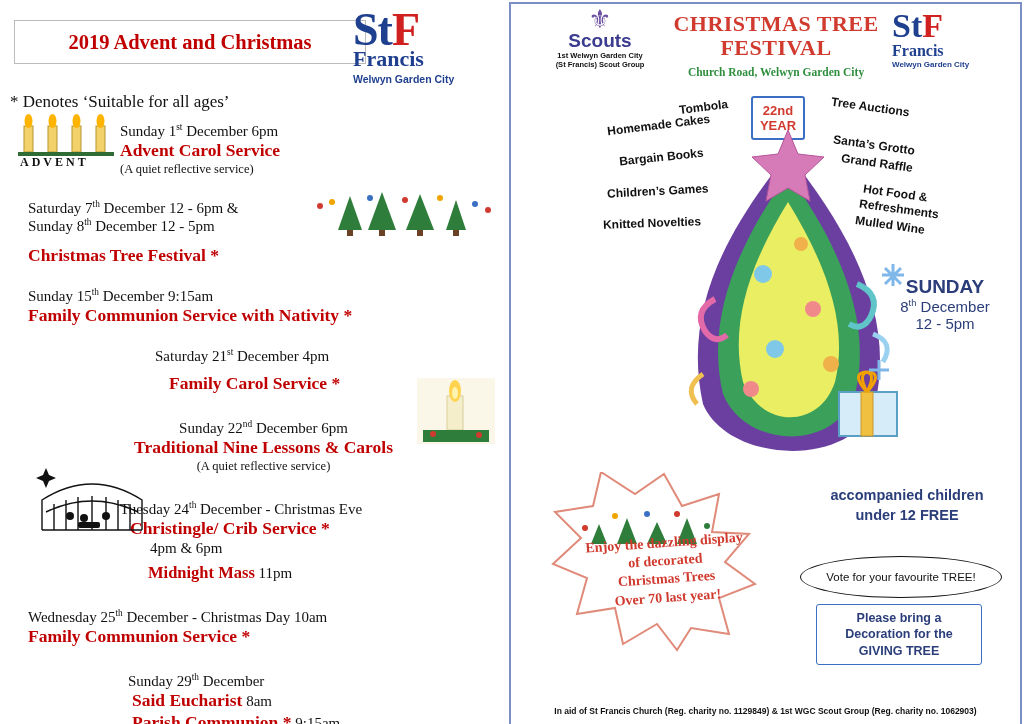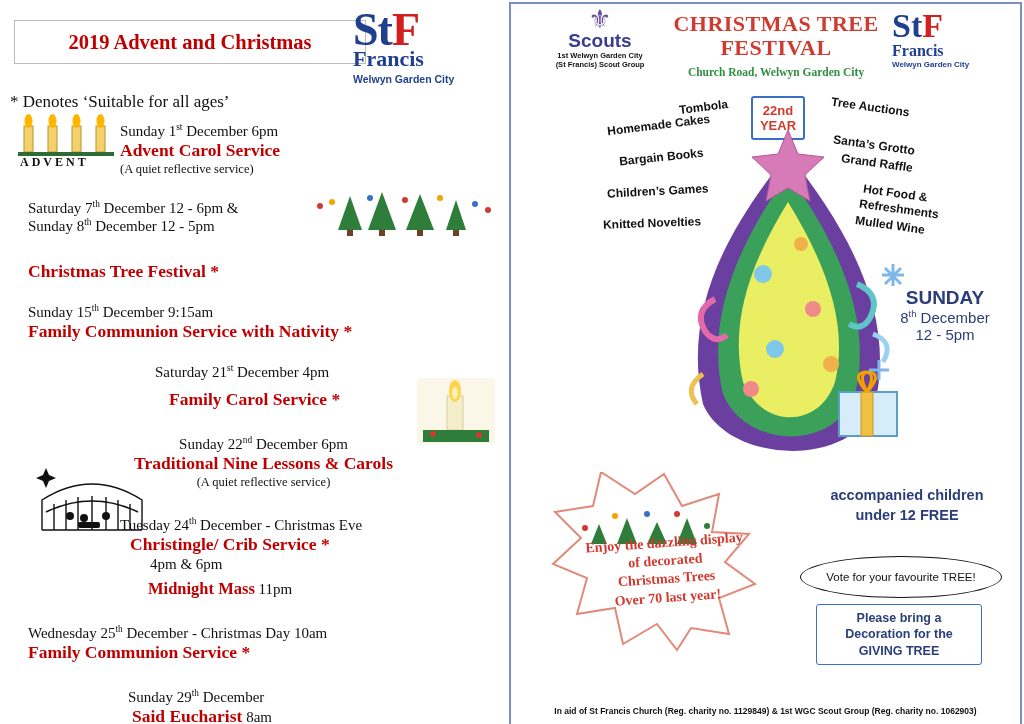--- a/index.html
+++ b/index.html
@@ -172,21 +172,21 @@
       <div class="note">(A quiet reflective service)</div>
     </div>
 
     <div class="ev" style="margin-left:18px;margin-top:22px;">
       <div class="when">
         <span>Saturday 7</span><sup>th</sup><span> December  12 - 6pm &amp;</span>
       </div>
       <div class="when">
         <span>Sunday 8</span><sup>th</sup><span> December  12 - 5pm</span>
       </div>
-      <div class="what" style="margin-top:25px;">Christmas Tree Festival *</div>
+      <div class="what" style="margin-top:9px;">Christmas Tree Festival *</div>
     </div>
 
     <div class="ev" style="margin-left:18px;margin-top:20px;">
       <div class="when">
         <span>Sunday 15</span><sup>th</sup><span> December  9:15am</span>
       </div>
       <div class="what">Family Communion Service with Nativity *</div>
     </div>
 
     <div class="ev" style="margin-left:145px;margin-top:20px;">
@@ -374,21 +374,21 @@
       <path d="M224 268 q-16 -18 -2 -20 q12 0 2 20" fill="none" stroke="#f0a000" stroke-width="3"></path>
       <path d="M224 268 q16 -18 2 -20 q-12 0 -2 20" fill="none" stroke="#f0a000" stroke-width="3"></path>
 
       <g stroke="#7fb7e8" stroke-width="3">
         <path d="M250 140 l0 22 M239 151 l22 0 M242 144 l16 16 M258 144 l-16 16"></path>
         <path d="M236 236 l0 20 M226 246 l20 0"></path>
       </g>
     </svg>
 
 
-    <div class="daycol" style="right:10px;top:283px;width:130px;text-align:center;">
+    <div class="daycol" style="right:10px;top:272px;width:130px;text-align:center;">
       <div class="d1">SUNDAY</div>
       <div class="d2">
         <span>8</span><sup>th</sup><span> December</span>
       </div>
       <div class="d3">12 - 5pm</div>
     </div>
 
     <svg class="star" viewBox="0 0 230 180">
       <polygon points="115,2 133,34 170,22 163,60 200,62 176,90 206,112 170,126 180,162 142,156 128,178 108,152 74,172 66,136 28,142 38,106 4,92 32,66 6,40 44,34 52,0 86,22" fill="#ffffff" stroke="#e08a7a" stroke-width="2"></polygon>
       <g fill="#2e7d3a">

